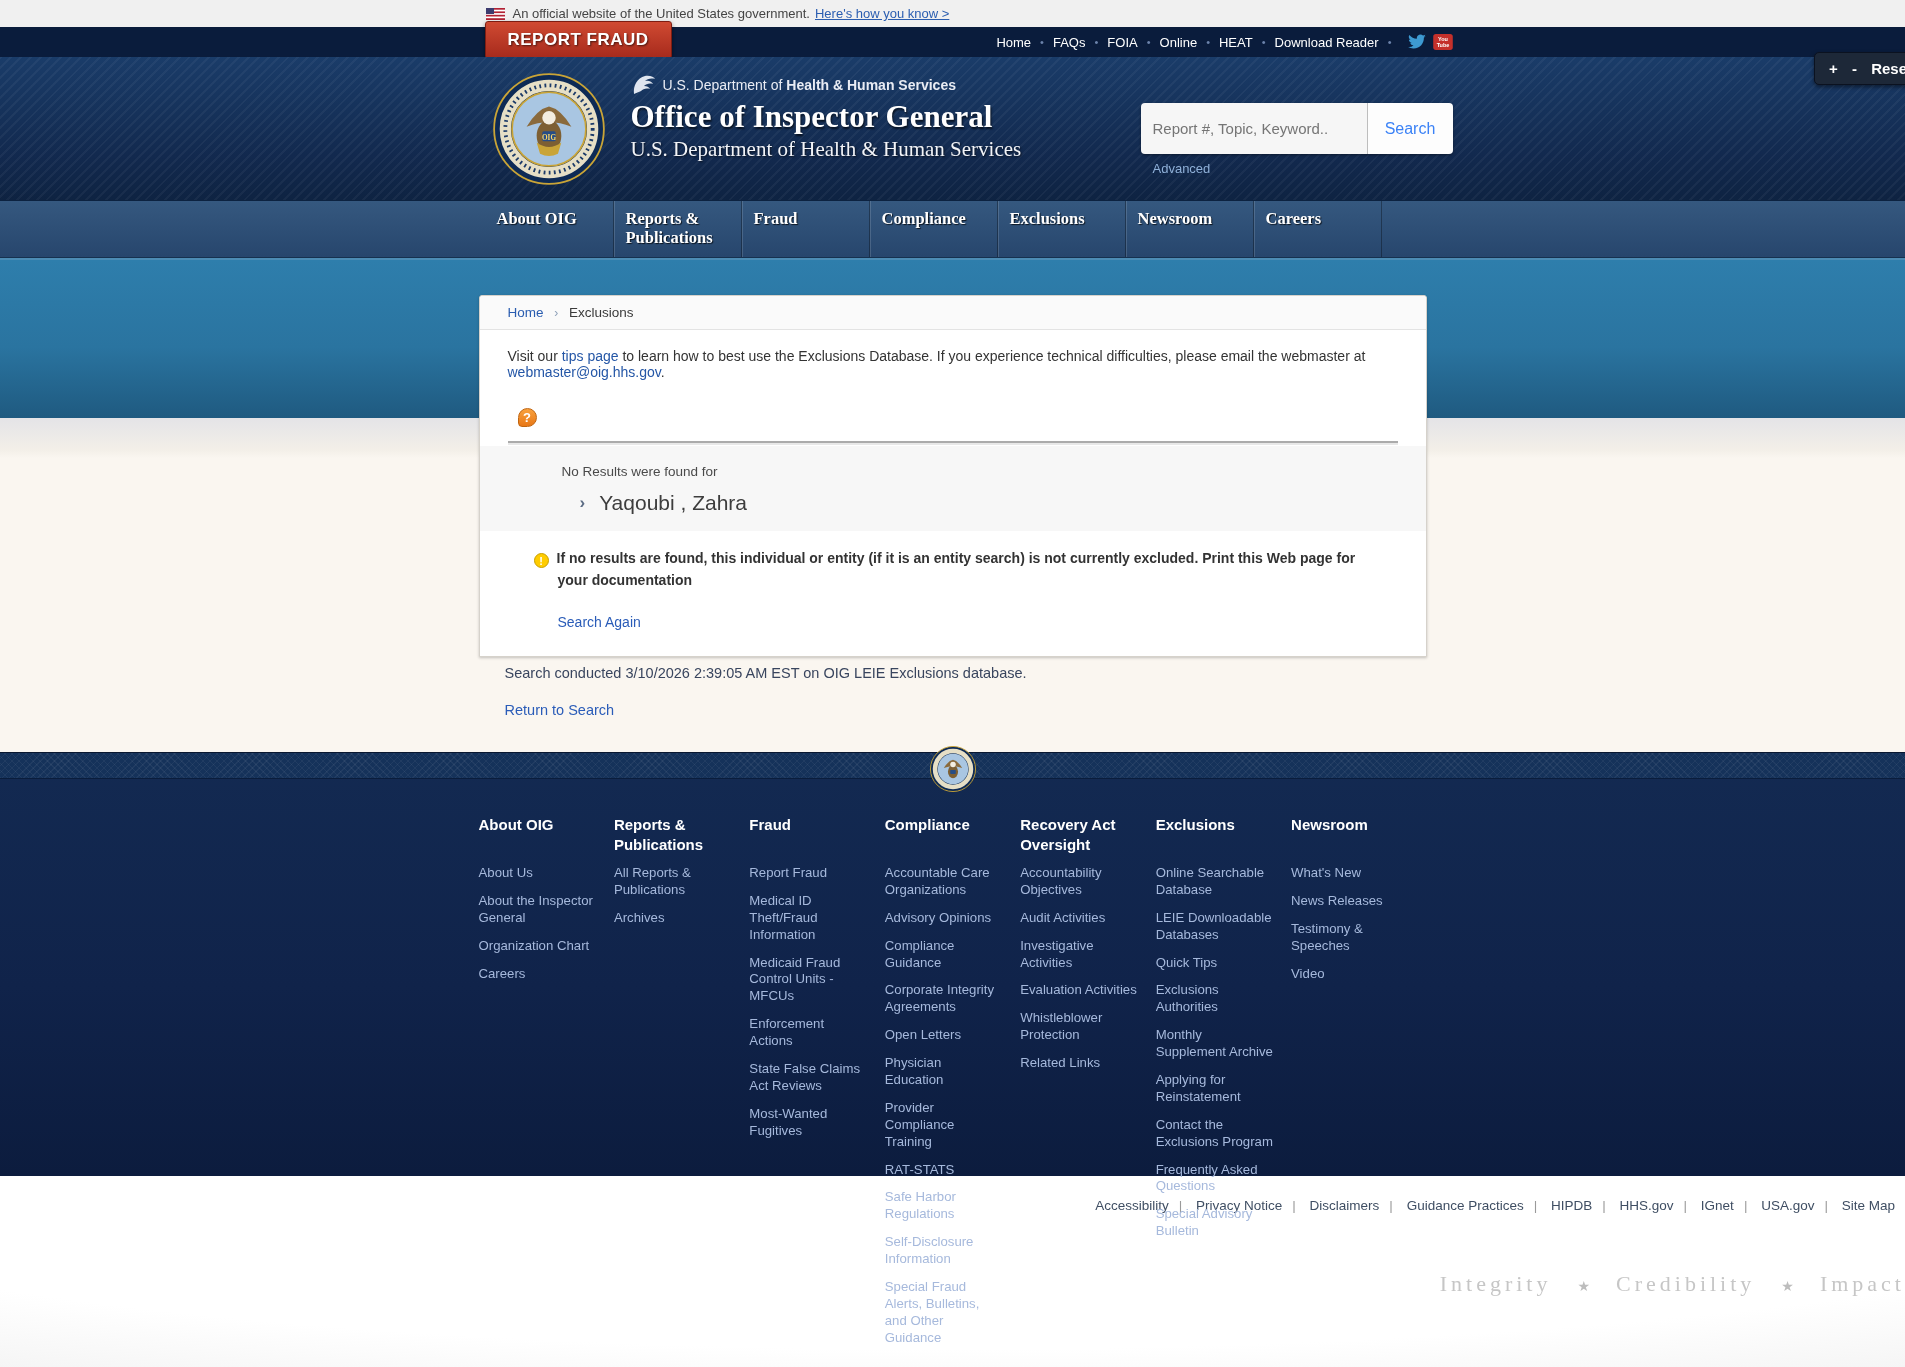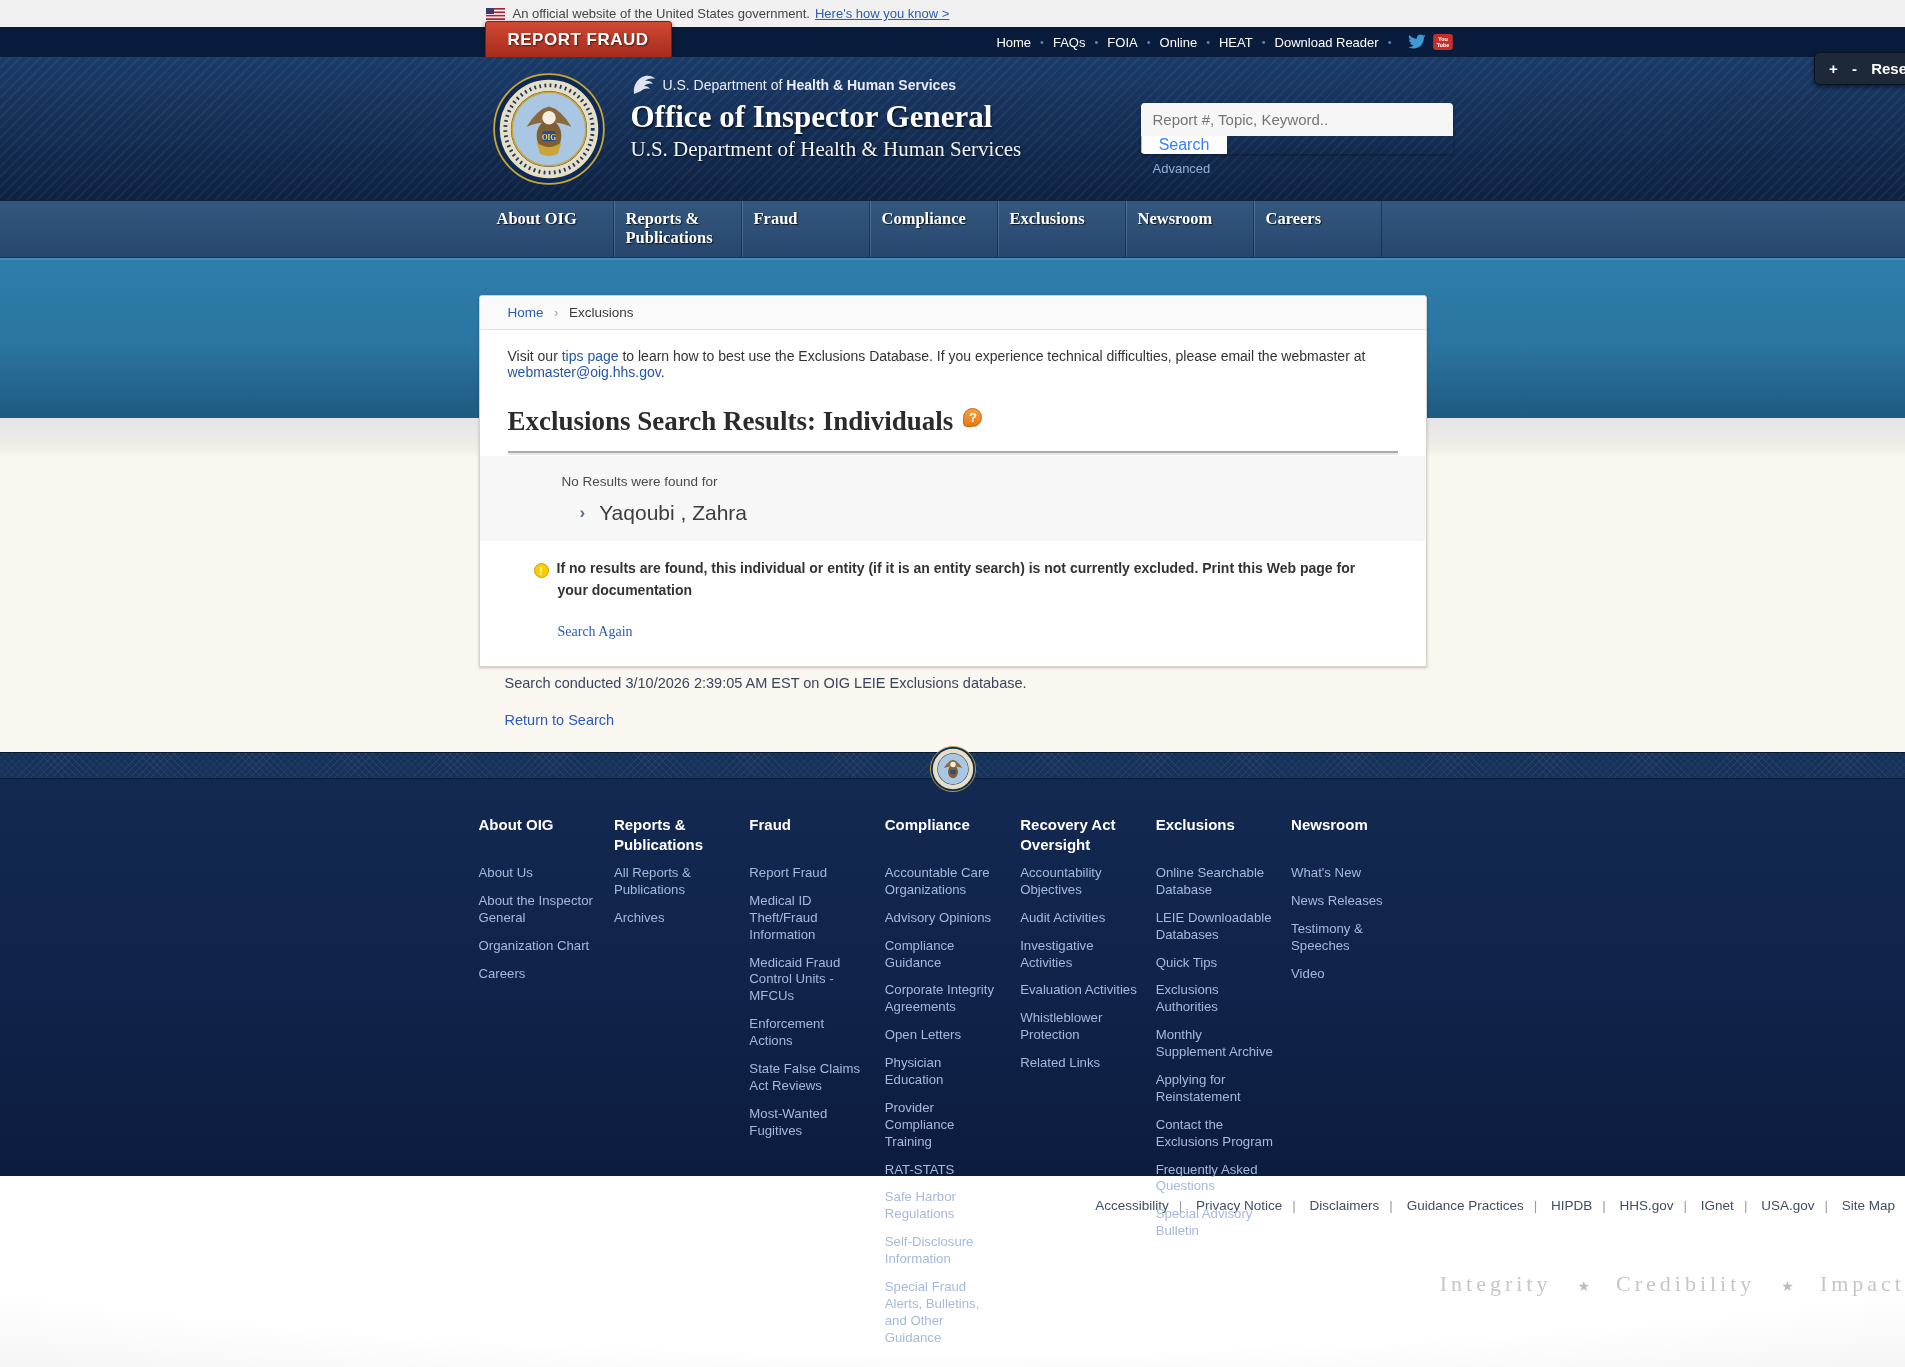--- a/index.html
+++ b/index.html
@@ -41,21 +41,21 @@
     display:flex; align-items:center; }
   .dept-line b { margin-left:4px; }
   .hhs-eagle { width:26px; height:22px; margin-right:6px; }
   .hd-title { position:absolute; left:178px; top:42px; color:#fff;
     font-family:"Liberation Serif", serif; font-weight:bold; font-size:31px;
     text-shadow:1px 2px 2px rgba(0,0,0,.65); }
   .hd-sub { position:absolute; left:178px; top:80px; color:#f2f4f8;
     font-family:"Liberation Serif", serif; font-size:21px; text-shadow:1px 1px 2px rgba(0,0,0,.6); }
   .search-area { position:absolute; right:0; top:46px; width:312px; }
   .search-row { display:flex; height:51px; border-radius:4px; overflow:hidden;
-    box-shadow:0 1px 3px rgba(0,0,0,.4);flex-direction:column; }
+    box-shadow:0 1px 3px rgba(0,0,0,.4); }
   .search-input { flex:1; border:0; outline:none; background:#f6f6f6; padding:0 12px;
     font-size:15px; color:#333; font-family:"Liberation Sans", sans-serif; }
   .search-btn { width:86px; background:#fdfdfd; border:0; border-left:1px solid #bdbdbd;
     font-size:16px; color:#3b82f6; cursor:pointer; font-family:"Liberation Sans", sans-serif; }
   .advanced { display:inline-block; margin:7px 0 0 12px; color:#8fb0d8; font-size:13px; }
 
   
   .main-nav { height:58px; background:linear-gradient(#35587f,#27466d);
     border-top:1px solid #0c2240; border-bottom:1px solid #16314f; }
   .main-nav .wrap { display:flex; padding-left:33px; }
@@ -91,21 +91,21 @@
   .results { background:#f7f7f7; padding:18px 4px 16px; margin-top:3px; }
   .no-results { padding-left:78px; font-size:13.5px; color:#4a4a4a; }
   .name-row { padding-left:96px; margin-top:12px; font-size:21px; color:#3d3d3d;
     display:flex; align-items:center; }
   .name-arrow { color:#5c6c84; font-size:17px; font-weight:bold; margin-right:14px; }
   .warning { margin:16px 60px 0 78px; font-size:14px; font-weight:bold; color:#333;
     line-height:1.6; position:relative; padding-left:0; }
   .warn-icon { display:inline-block; width:15px; height:15px; border-radius:8px;
     background:#fc0; border:1px solid #c9a000; color:#fff; font-size:11px; font-weight:bold;
     text-align:center; line-height:14px; margin:0 8px 0 -24px; vertical-align:-2px; }
-  .search-again { display:inline-block; margin:22px 0 26px 78px; color:#2a5cb8; font-size:14px;font-family:Liberation Serif, serif; }
+  .search-again { display:inline-block; margin:22px 0 26px 78px; color:#2a5cb8; font-size:14px; }
 
   
   .meta-block { width:948px; margin:0 auto; padding:40px 0 0 26px; }
   .meta-line { font-size:14.5px; color:#39455e; line-height:1.55; }
   .return-link { display:inline-block; margin-top:18px; color:#2a5cb8; font-size:14.5px; }
 
   
   .site-footer { height:424px; position:relative;
     background:linear-gradient(180deg,#132a52 0,#10234a 55%,#0c1c3e 100%); border-top:1px solid #091730; }
   .footer-strip { height:26px;
@@ -230,21 +230,20 @@
 
 <div class="page-bg">
   <div class="card">
     <div class="crumbs">
       <a>Home</a>
       <span class="sep">›</span>
       <span class="cur">Exclusions</span>
     </div>
     <div class="tips"><span>Visit our </span><a>tips page</a><span> to learn how to best use the Exclusions Database. If you experience technical difficulties, please email the webmaster at </span><a>webmaster@oig.hhs.gov</a><span>.</span></div>
     <div class="page-title-row">
-      <h1 class="page-title">Exclusions Search Results: Individuals</h1>
       <div class="help-icon">?</div>
     </div>
     <div class="rule"></div>
     <div class="results">
       <div class="no-results">No Results were found for</div>
       <div class="name-row">
         <span class="name-arrow">›</span>
         <span>Yaqoubi , Zahra</span>
       </div>
     </div>

